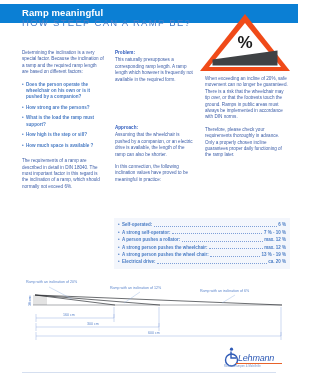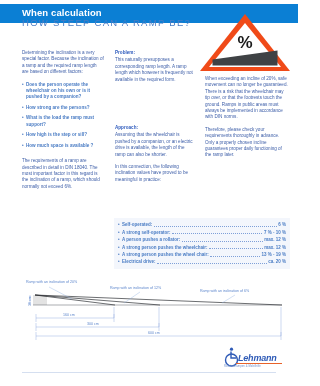--- a/index.html
+++ b/index.html
@@ -182,21 +182,21 @@
     left: 222px;
     top: 344px;
     width: 60px;
     height: 28px;
   }
   .logo-name {
     position: absolute;
     left: 16px;
     top: 9px;
     font-size: 9px;
-    font-weight: bold;
+    font-weight: normal;
     font-style: italic;
     color: #2f5bb7;
     letter-spacing: -0.2px;
   }
   .logo-sub {
     position: absolute;
     left: 2px;
     top: 21px;
     font-size: 2.7px;
     color: #6f8cc6;
@@ -211,21 +211,21 @@
     height: 1.2px;
     background: #e8622a;
   }
 </style>
 </head>
 <body>
 
 <div class="page">
 
   <div class="header-bar"></div>
-  <div class="header-title">When calculation</div>
+  <div class="header-title">Ramp meaningful</div>
 
   <div class="section-heading">HOW STEEP CAN A RAMP BE?</div>
 
   <div class="warning-sign">
     <svg width="94" height="62" viewBox="0 0 94 62">
       <polygon points="47,2 92,59 2,59" fill="#f04a18"></polygon>
       <polygon points="47,11 83,55 11,55" fill="#ffffff"></polygon>
       <path d="M 14.5 53.5 L 79.5 53.5 L 79.5 38.5 L 14.5 47.5 Z" fill="#3f4245"></path>
       <text x="47" y="36" font-family="Liberation Sans, sans-serif" font-size="17" font-weight="bold" fill="#1b1b1b" text-anchor="middle">%</text>
     </svg>

